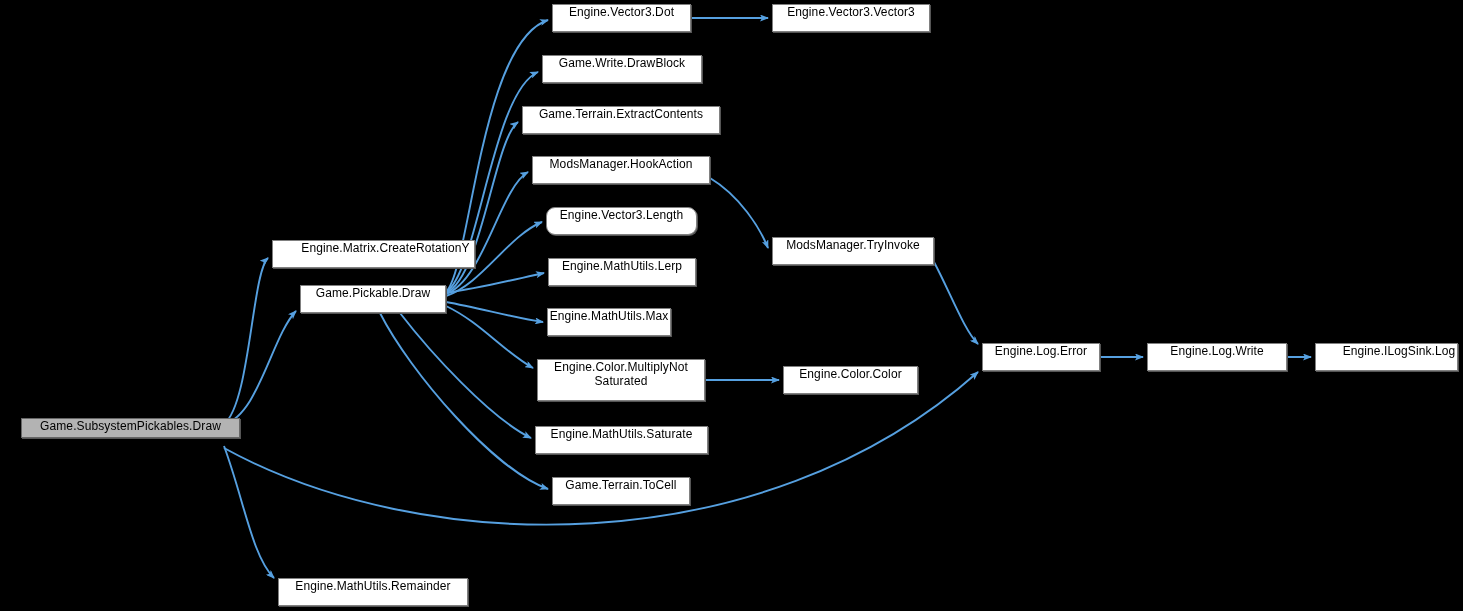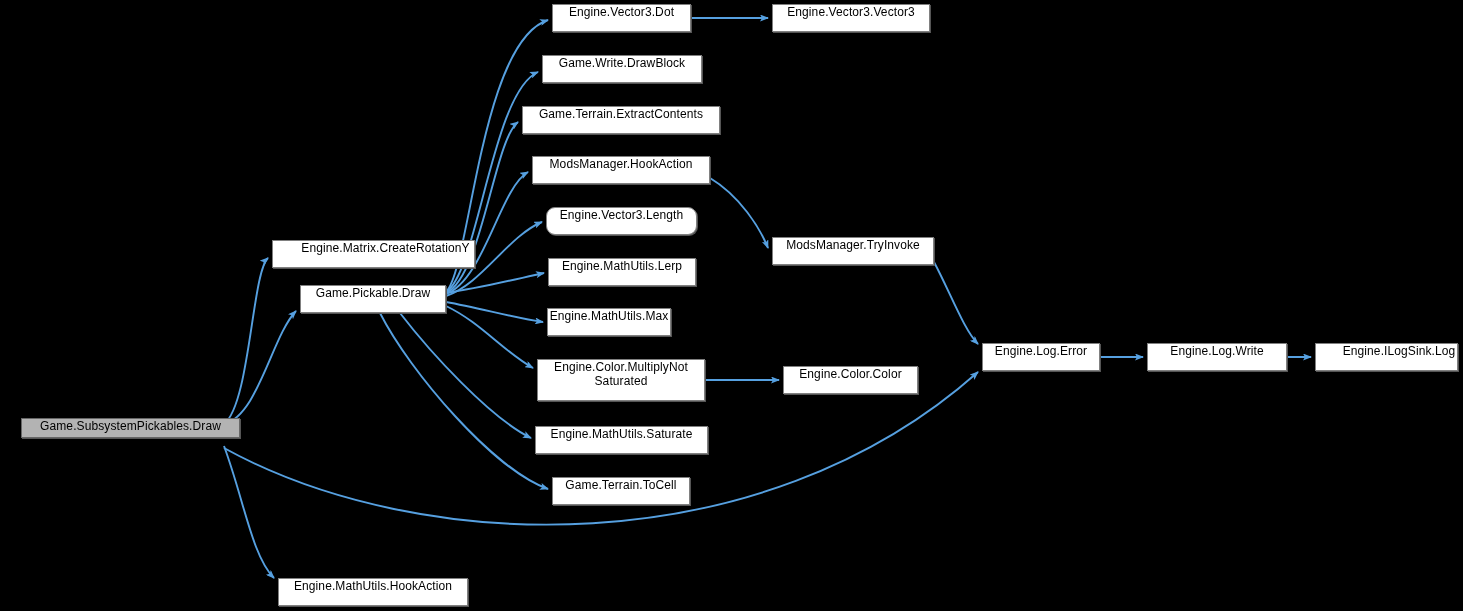--- a/index.html
+++ b/index.html
@@ -83,21 +83,21 @@
         <path d="M 934,262 C 950,292 964,330 978,344" fill="none" stroke="#56a0e0" stroke-width="1.9" marker-end="url(#arrow)"></path>
         <path d="M 705,380 L 779,380" fill="none" stroke="#56a0e0" stroke-width="1.9" marker-end="url(#arrow)"></path>
         <path d="M 1100,357 L 1143,357" fill="none" stroke="#56a0e0" stroke-width="1.9" marker-end="url(#arrow)"></path>
         <path d="M 1268,357 L 1311,357" fill="none" stroke="#56a0e0" stroke-width="1.9" marker-end="url(#arrow)"></path>
       </g>
   </svg>
   <div id="nodes-group">
       <div class="node root" style="left: 5px; top: 418px; width: 219px; height: 20px; margin-left: 16px;"><span class="node-label">Game.SubsystemPickables.Draw</span></div>
       <div class="node" style="left: 272px; top: 240px; width: 203px; height: 28px; padding-left: 24px;"><span class="node-label">Engine.Matrix.CreateRotationY</span></div>
       <div class="node" style="left: 300px; top: 285px; width: 146px; height: 28px;"><span class="node-label">Game.Pickable.Draw</span></div>
-      <div class="node" style="left: 278px; top: 578px; width: 190px; height: 28px;"><span class="node-label">Engine.MathUtils.HookAction</span></div>
+      <div class="node" style="left: 278px; top: 578px; width: 190px; height: 28px;"><span class="node-label">Engine.MathUtils.Remainder</span></div>
       <div class="node" style="left: 552px; top: 4px; width: 139px; height: 28px;"><span class="node-label">Engine.Vector3.Dot</span></div>
       <div class="node" style="left: 542px; top: 55px; width: 160px; height: 28px;"><span class="node-label">Game.Write.DrawBlock</span></div>
       <div class="node" style="left: 522px; top: 106px; width: 198px; height: 28px;"><span class="node-label">Game.Terrain.ExtractContents</span></div>
       <div class="node" style="left: 532px; top: 156px; width: 178px; height: 28px;"><span class="node-label">ModsManager.HookAction</span></div>
       <div class="node" style="left: 546px; top: 207px; width: 151px; height: 28px; border-radius: 9px;"><span class="node-label">Engine.Vector3.Length</span></div>
       <div class="node" style="left: 548px; top: 258px; width: 148px; height: 28px;"><span class="node-label">Engine.MathUtils.Lerp</span></div>
       <div class="node" style="left: 547px; top: 308px; width: 124px; height: 28px;"><span class="node-label">Engine.MathUtils.Max</span></div>
       <div class="node" style="left: 537px; top: 359px; width: 168px; height: 42px;"><span class="node-label">Engine.Color.MultiplyNot
 Saturated</span></div>
       <div class="node" style="left: 535px; top: 426px; width: 173px; height: 28px;"><span class="node-label">Engine.MathUtils.Saturate</span></div>

